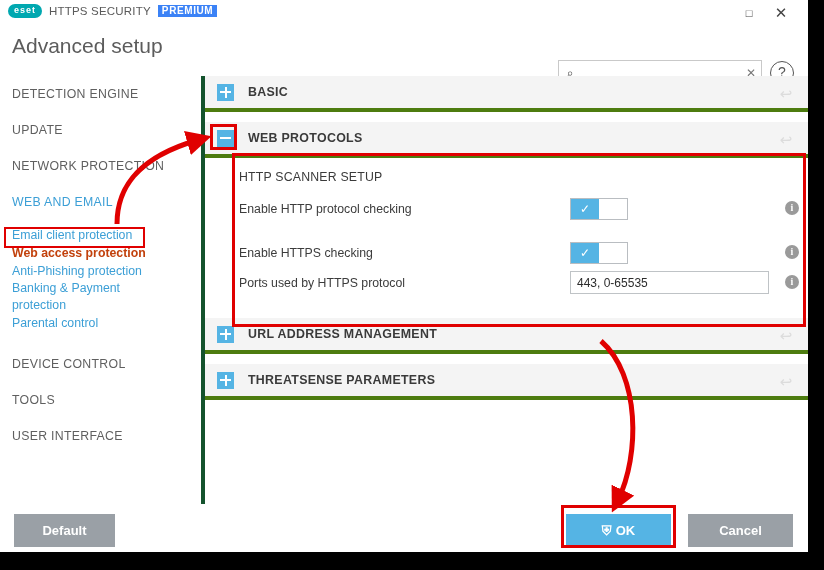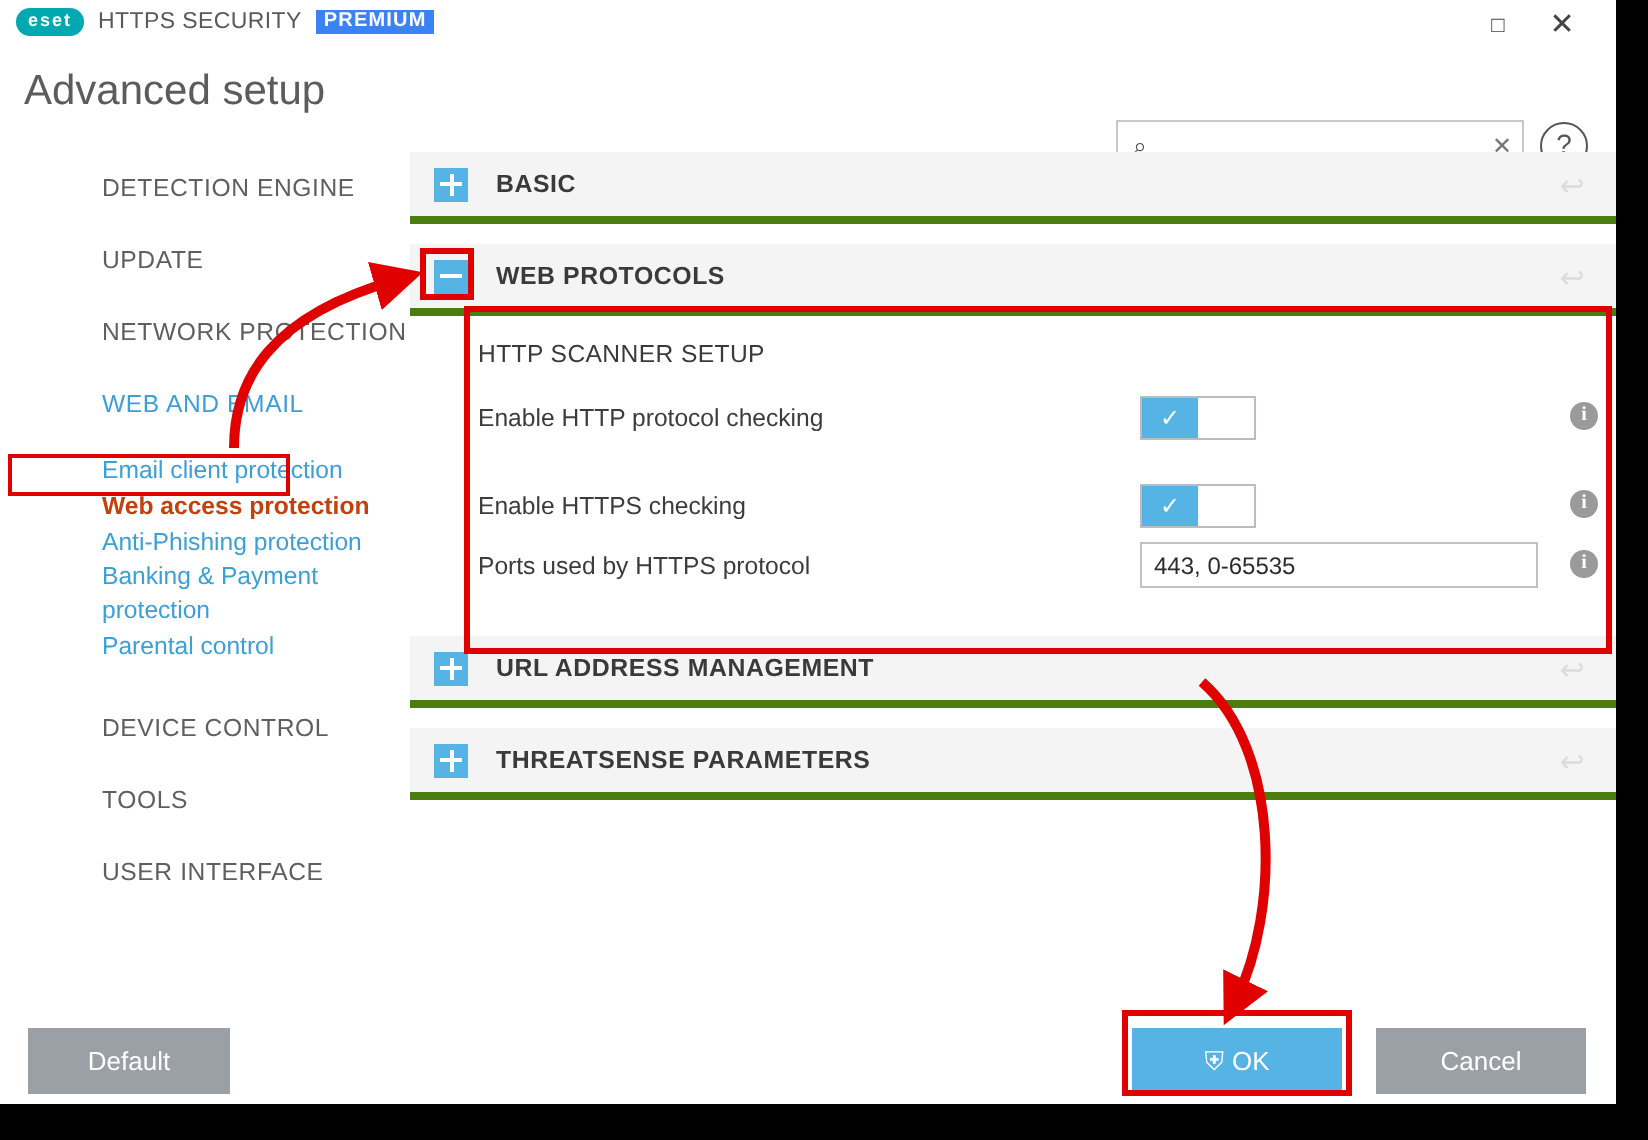--- a/index.html
+++ b/index.html
@@ -79,21 +79,21 @@
   #help-icon {
     position: absolute; left: 770px; top: 35px;
     width: 24px; height: 24px; border: 1.6px solid #555; border-radius: 50%;
     color: #555; font-size: 14px; text-align: center; line-height: 21px;
     cursor: pointer;
   }
 
   
   #sidebar {
     position: absolute; left: 0; top: 76px; width: 205px; height: 428px;
-    background: #ffffff; border-right: 4px solid #14532d; margin-left: 39px;
+    background: #ffffff; border-right: 4px solid #14532d;
   }
   .nav-group {
     font-size: 12.3px; color: #5f5f5f; letter-spacing: .3px;
     padding: 0 0 0 12px; height: 36px; line-height: 36px;
     cursor: pointer; white-space: nowrap;
   }
   .nav-group.active-sec { color: #3c9fd6; }
   .nav-sub {
     font-size: 12.3px; color: #3c9fd6; padding: 0 0 0 12px;
     line-height: 18px; cursor: pointer; min-height: 18px;
@@ -191,21 +191,21 @@
 
   
   #footer {
     position: absolute; left: 0; top: 504px; width: 808px; height: 48px;
     background: #ffffff;
   }
   .btn {
     position: absolute; top: 10px; height: 33px;
     border: none; font-size: 13px;
     font-family: "Liberation Sans", sans-serif;
-    cursor: pointer; color: #ffffff;
+    cursor: pointer; color: #ffffff; font-weight: bold;
   }
   #btn-default { left: 14px; width: 101px; background: #9aa0a6; }
   #btn-ok {
     left: 566px; width: 105px; background: #55b4e4;
     display: flex; align-items: center; justify-content: center; gap: 4px;
   }
   #btn-cancel { left: 688px; width: 105px; background: #9aa0a6; }
   .hl-ok-box {
     position: absolute; left: 561px; top: 505px;
     width: 115px; height: 43px;

